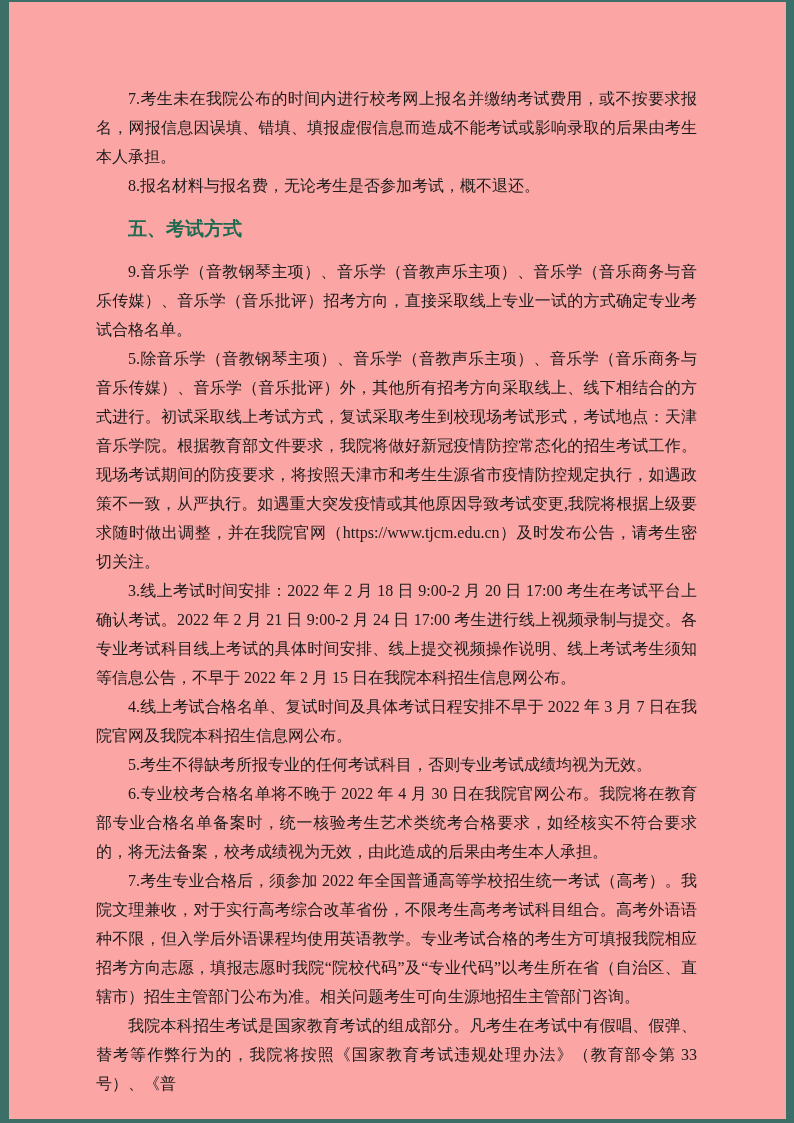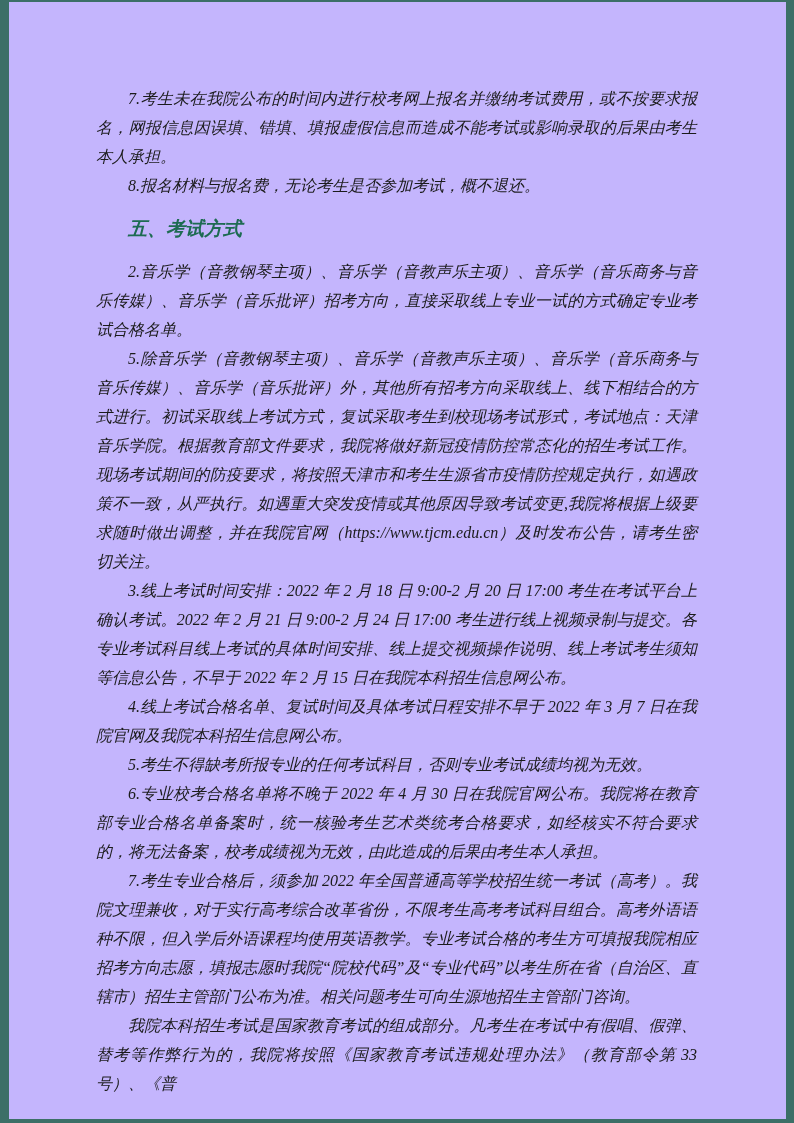--- a/index.html
+++ b/index.html
@@ -6,22 +6,21 @@
   body {
     width: 794px; height: 1123px;
     position: relative;
     background: #3C6F67;
     font-family: "Liberation Serif", "DejaVu Serif", serif;
     overflow: hidden;
   }
   .sheet {
     position: absolute;
     top: 2px; left: 9px; right: 8px; bottom: 4px;
-    background: #c4b5fd;
-    font-style: italic;
+    background: #fca5a5;
   }
   .content {
     position: absolute;
     left: 87px; top: 82px; width: 601px;
     font-size: 16px;
     line-height: 29px;
     color: #1B1B1B;
     text-align: justify;
   }
   .content p.paragraph {
@@ -51,21 +50,21 @@
   }
 </style>
 </head>
 <body>
 
 <div class="sheet">
   <main class="content" id="doc">
       <p class="paragraph">7.考生未在我院公布的时间内进行校考网上报名并缴纳考试费用，或不按要求报名，网报信息因误填、错填、填报虚假信息而造成不能考试或影响录取的后果由考生本人承担。</p>
       <p class="paragraph">8.报名材料与报名费，无论考生是否参加考试，概不退还。</p>
       <h2 class="heading">五、考试方式</h2>
-      <p class="paragraph">2.音乐学（音教钢琴主项）、音乐学（音教声乐主项）、音乐学（音乐商务与音乐传媒）、音乐学（音乐批评）招考方向，直接采取线上专业一试的方式确定专业考试合格名单。</p>
+      <p class="paragraph">9.音乐学（音教钢琴主项）、音乐学（音教声乐主项）、音乐学（音乐商务与音乐传媒）、音乐学（音乐批评）招考方向，直接采取线上专业一试的方式确定专业考试合格名单。</p>
       <p class="paragraph">5.除音乐学（音教钢琴主项）、音乐学（音教声乐主项）、音乐学（音乐商务与音乐传媒）、音乐学（音乐批评）外，其他所有招考方向采取线上、线下相结合的方式进行。初试采取线上考试方式，复试采取考生到校现场考试形式，考试地点：天津音乐学院。根据教育部文件要求，我院将做好新冠疫情防控常态化的招生考试工作。现场考试期间的防疫要求，将按照天津市和考生生源省市疫情防控规定执行，如遇政策不一致，从严执行。如遇重大突发疫情或其他原因导致考试变更,我院将根据上级要求随时做出调整，并在我院官网（https://www.tjcm.edu.cn）及时发布公告，请考生密切关注。</p>
       <p class="paragraph">3.线上考试时间安排：2022 年 2 月 18 日 9:00-2 月 20 日 17:00 考生在考试平台上确认考试。2022 年 2 月 21 日 9:00-2 月 24 日 17:00 考生进行线上视频录制与提交。各专业考试科目线上考试的具体时间安排、线上提交视频操作说明、线上考试考生须知等信息公告，不早于 2022 年 2 月 15 日在我院本科招生信息网公布。</p>
       <p class="paragraph">4.线上考试合格名单、复试时间及具体考试日程安排不早于 2022 年 3 月 7 日在我院官网及我院本科招生信息网公布。</p>
       <p class="paragraph">5.考生不得缺考所报专业的任何考试科目，否则专业考试成绩均视为无效。</p>
       <p class="paragraph">6.专业校考合格名单将不晚于 2022 年 4 月 30 日在我院官网公布。我院将在教育部专业合格名单备案时，统一核验考生艺术类统考合格要求，如经核实不符合要求的，将无法备案，校考成绩视为无效，由此造成的后果由考生本人承担。</p>
       <p class="paragraph">7.考生专业合格后，须参加 2022 年全国普通高等学校招生统一考试（高考）。我院文理兼收，对于实行高考综合改革省份，不限考生高考考试科目组合。高考外语语种不限，但入学后外语课程均使用英语教学。专业考试合格的考生方可填报我院相应招考方向志愿，填报志愿时我院“院校代码”及“专业代码”以考生所在省（自治区、直辖市）招生主管部门公布为准。相关问题考生可向生源地招生主管部门咨询。</p>
       <p class="paragraph">我院本科招生考试是国家教育考试的组成部分。凡考生在考试中有假唱、假弹、替考等作弊行为的，我院将按照《国家教育考试违规处理办法》（教育部令第 33 号）、《普</p>
     </main>
 </div>
 

